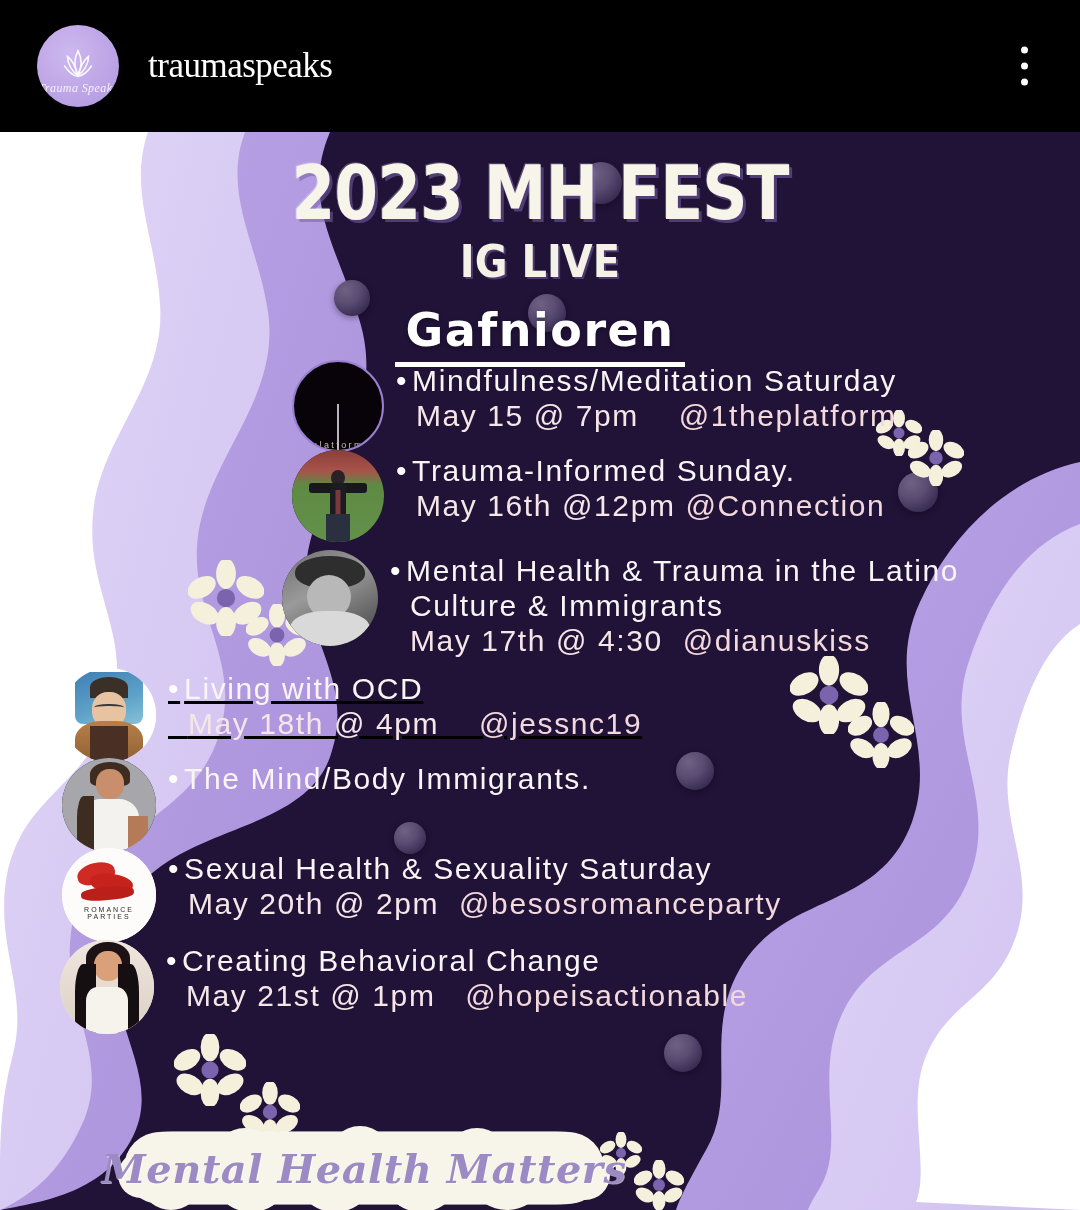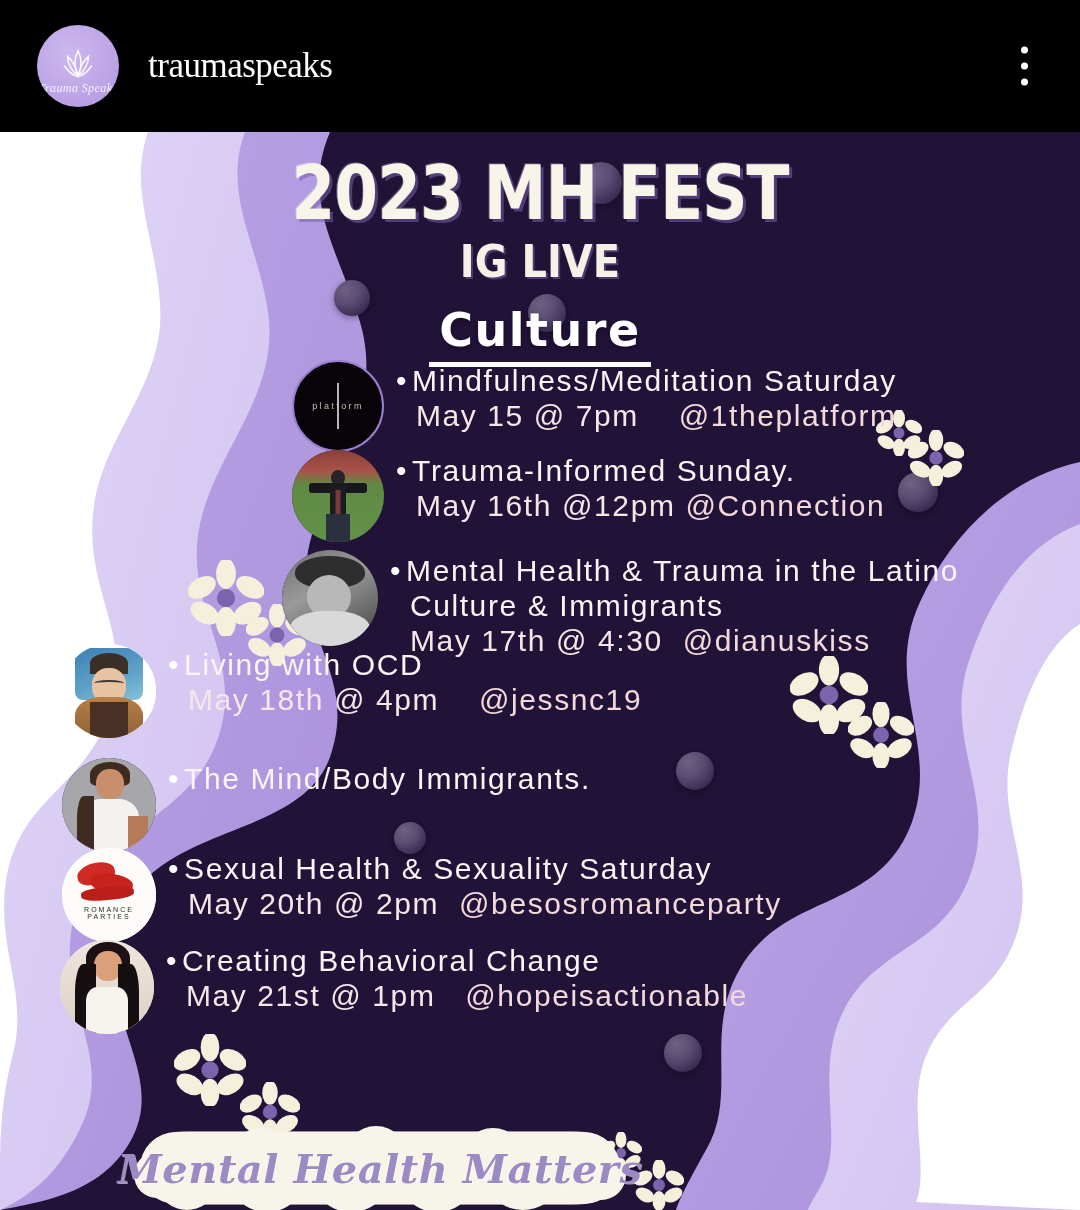--- a/index.html
+++ b/index.html
@@ -105,21 +105,21 @@
   .line{ display:block; letter-spacing:1.6px; font-weight:300; }
   .line.t{ font-size:30px; color:#faf5f5; }
   .line.d{ font-size:30px; color:#f6e6e8; }
   .bullet{
     color:#ffffff; font-size:30px; margin-right:4px;
   }
   .handle{ color:#f3d9dc; }
 
   
   #banner{
-    position:absolute; left:140px; top:1000px; width:480px; height:72px; z-index:30;
+    position:absolute; left:124px; top:1000px; width:480px; height:72px; z-index:30;
   }
   #banner .cloud{
     position:absolute; inset:0;
     background:#f7f4ea;
     border-radius:48px;
     filter:url(#gooey);
   }
   #banner-text{
     position:absolute; inset:0; display:flex; align-items:center; justify-content:center;
     font-family:"DejaVu Serif", serif; font-style:italic; font-weight:bold;
@@ -341,28 +341,28 @@
           <ellipse cx="22" cy="70" rx="20" ry="13" transform="rotate(30 22 70)"></ellipse>
           <ellipse cx="78" cy="70" rx="20" ry="13" transform="rotate(-30 78 70)"></ellipse>
         </g>
         <circle cx="50" cy="50" r="12" fill="#7b63ad"></circle>
       </svg>
   </div>
 
   <div id="title-block">
     <div id="title-main">2023 MH FEST</div>
     <div id="title-sub">IG LIVE</div>
-    <div><span id="title-schedule">Culture</span></div>
+    <div><span id="title-schedule">Gafnioren</span></div>
   </div>
 
   <div id="schedule">
 
     <div class="entry" style="left:292px;top:228px;">
       <div class="pfp" style="--s:92px;border:2px solid #9a7fd0;background:#070309;">
-        <div class="inner" style="display:flex;align-items:center;justify-content:center;flex-direction:column;text-decoration:underline;">
+        <div class="inner" style="display:flex;align-items:center;justify-content:flex-end;flex-direction:column;text-decoration:underline;">
           <div style="width:2px;height:46px;background:#d9d3df;opacity:.85;"></div>
           <div style="position:absolute;font-family:'Liberation Sans',sans-serif;font-size:9px;letter-spacing:2.4px;color:#cbbfae;">platform</div>
         </div>
       </div>
       <div class="entry-text">
         <span class="line t"><span class="bullet">•</span><span>Mindfulness/Meditation Saturday</span></span>
         <span class="line d">&nbsp;&nbsp;<span>May 15 @ 7pm</span>&nbsp;&nbsp;&nbsp;&nbsp;<span class="handle">@1theplatform</span></span>
       </div>
     </div>
 
@@ -390,21 +390,21 @@
           <div style="position:absolute;left:8%;top:64%;width:84%;height:40%;background:#ddd8d4;border-radius:44% 44% 0 0;"></div>
         </div>
       </div>
       <div class="entry-text">
         <span class="line t"><span class="bullet">•</span><span>Mental Health &amp; Trauma in the Latino</span></span>
         <span class="line t">&nbsp;&nbsp;<span>Culture &amp; Immigrants</span></span>
         <span class="line d">&nbsp;&nbsp;<span>May 17th @ 4:30</span>&nbsp;&nbsp;<span class="handle">@dianuskiss</span></span>
       </div>
     </div>
 
-    <div class="entry" style="left:62px;top:512px;">
+    <div class="entry" style="left:62px;top:536px;text-decoration:underline;">
       <div class="pfp" style="--s:94px;background:#fff;">
         <div class="inner" style="background:#ffffff;">
           <div style="position:absolute;left:14%;top:4%;width:72%;height:56%;background:linear-gradient(160deg,#3f7fb5,#5fa3c9 60%,#86c2d8);border-radius:8px;"></div>
           <div style="position:absolute;left:30%;top:10%;width:40%;height:22%;background:#3b3027;border-radius:50% 50% 0 0;"></div>
           <div style="position:absolute;left:32%;top:26%;width:36%;height:38%;background:#e8c3a2;border-radius:46%;"></div>
           <div style="position:absolute;left:34%;top:38%;width:32%;height:8%;border-top:2px solid #3a3a3a;border-radius:50%;"></div>
           <div style="position:absolute;left:14%;top:56%;width:72%;height:48%;background:linear-gradient(#b87f48,#8c5f33);border-radius:40% 40% 0 0;"></div>
           <div style="position:absolute;left:30%;top:62%;width:40%;height:42%;background:#4a3024;"></div>
         </div>
       </div>

